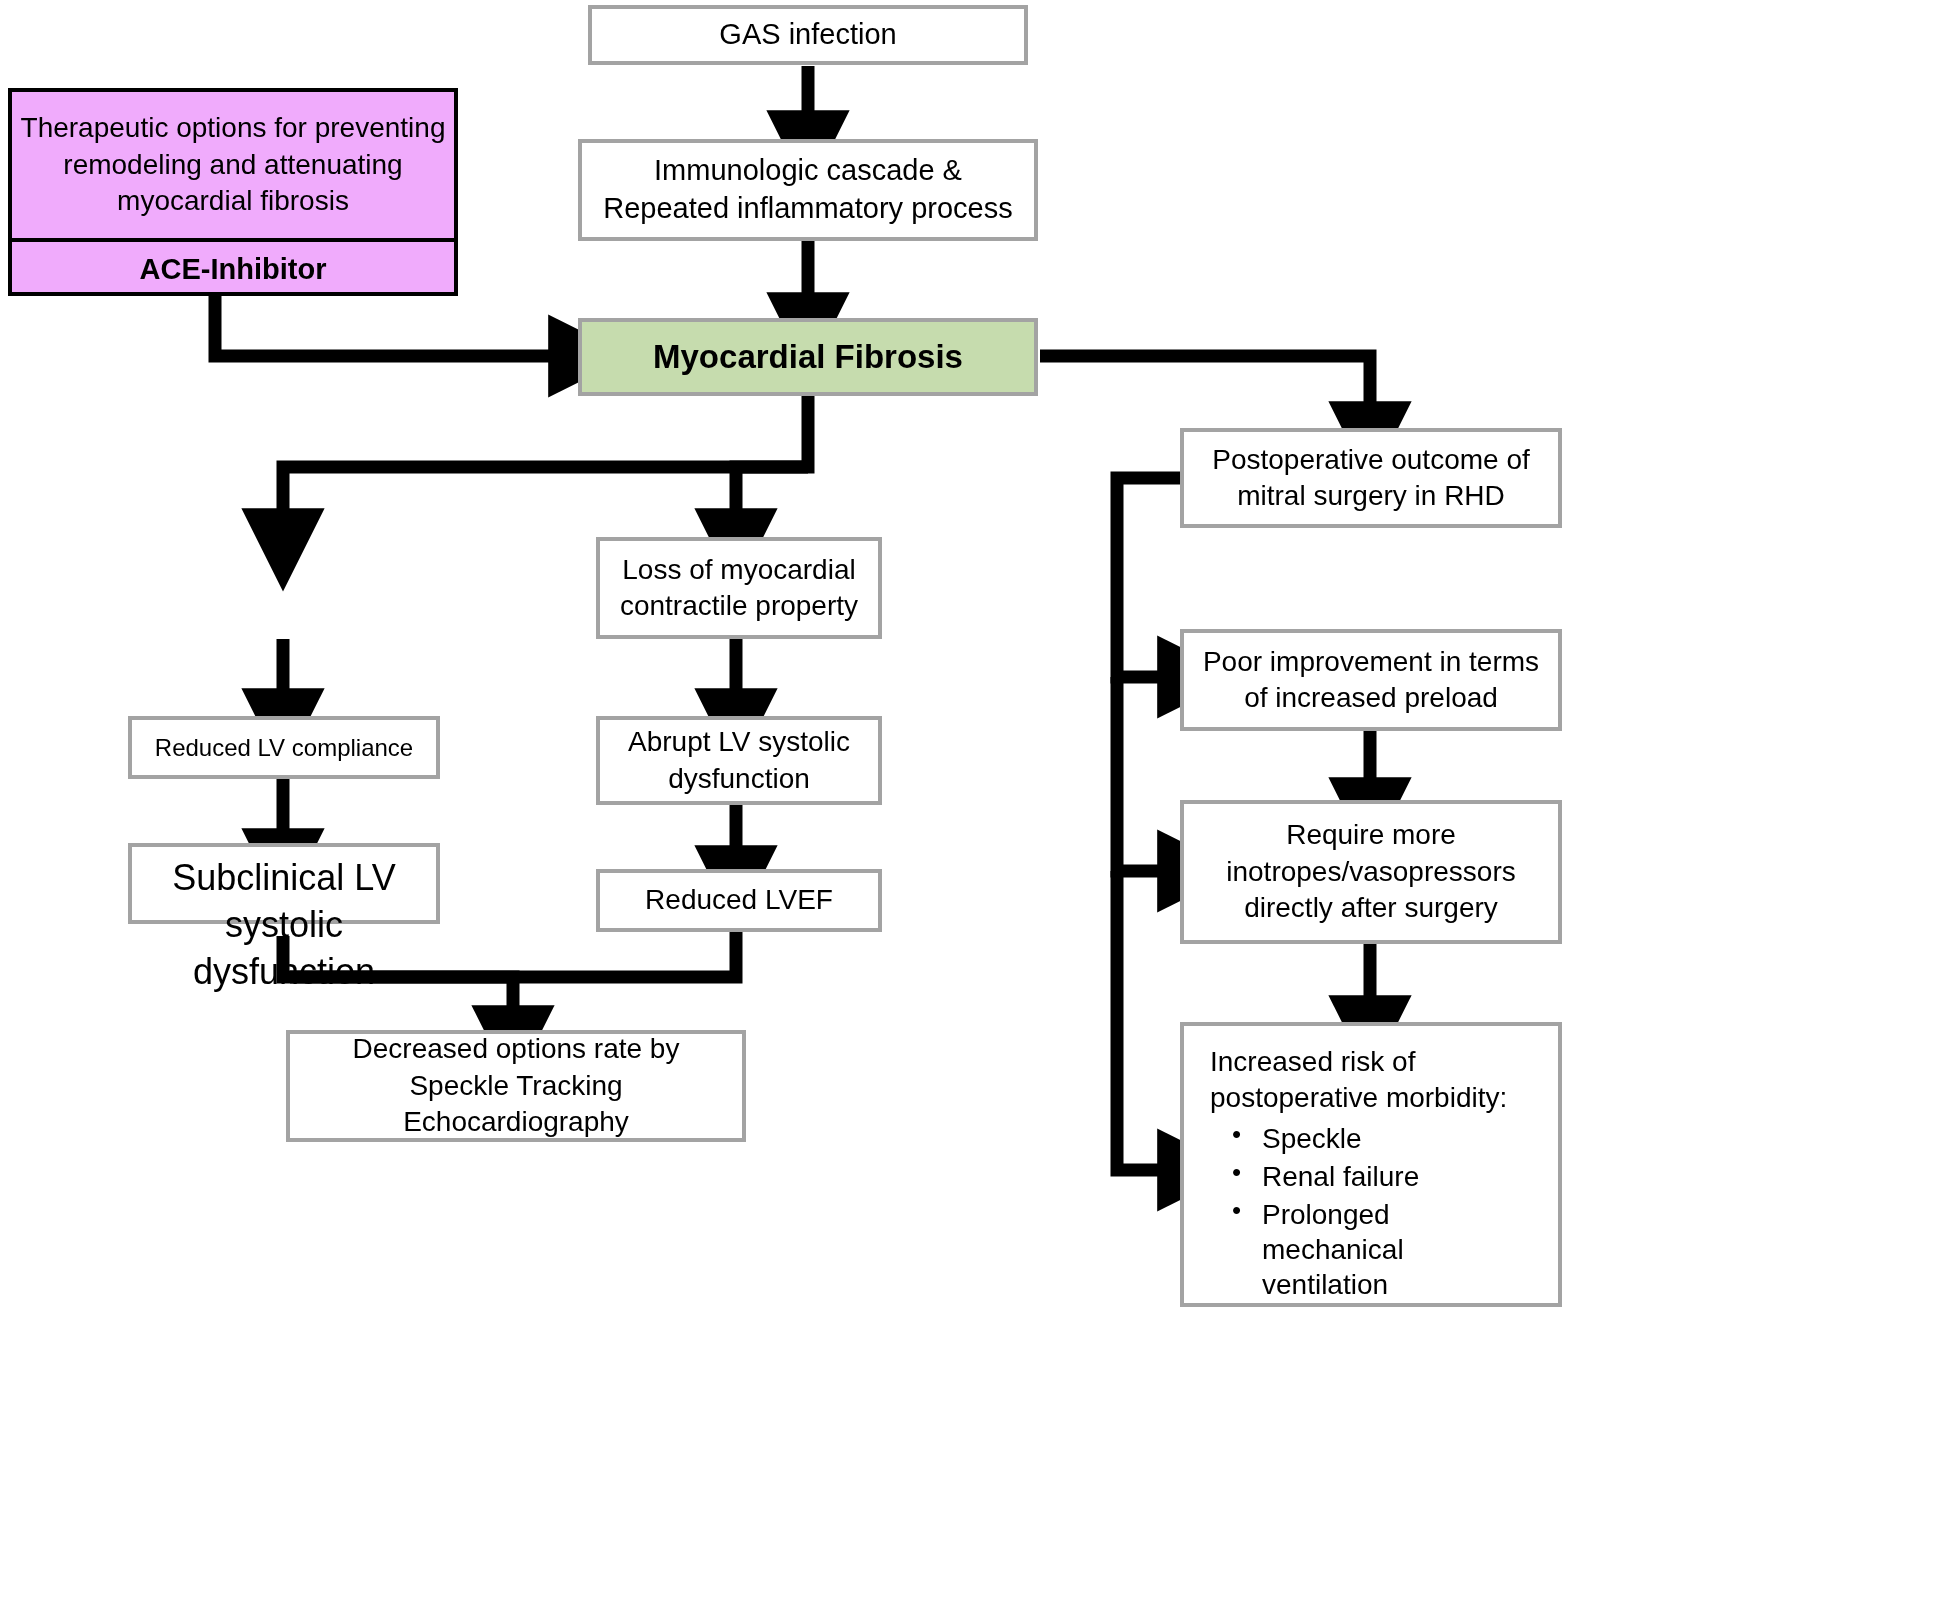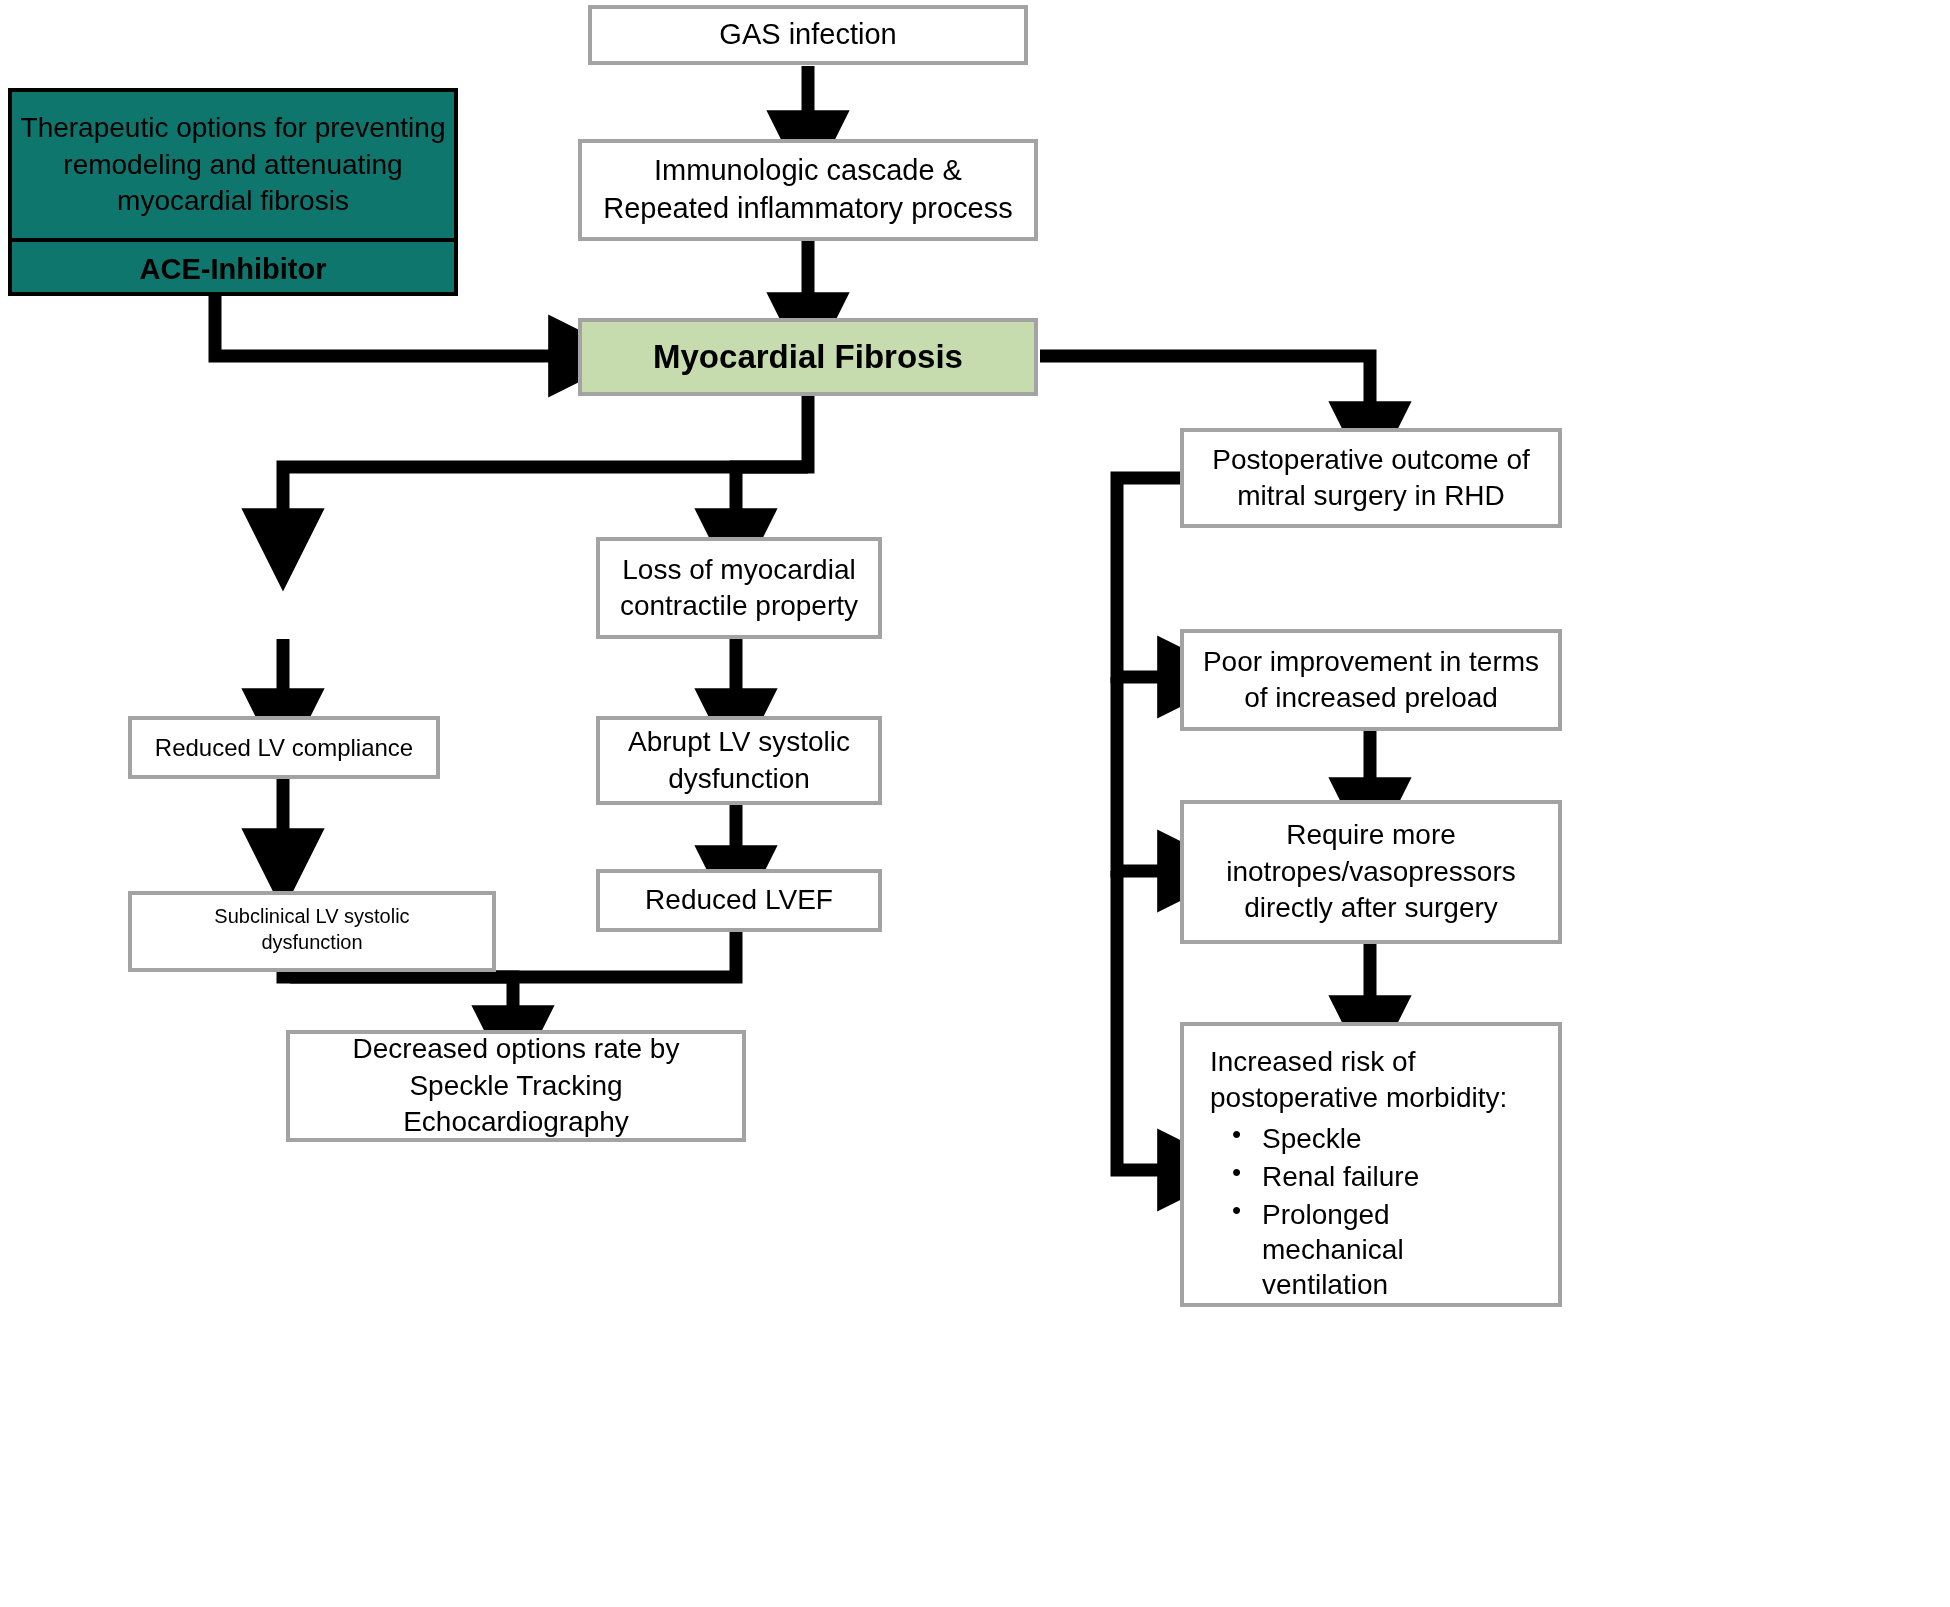--- a/index.html
+++ b/index.html
@@ -11,21 +11,21 @@
        display:flex;align-items:center;justify-content:center;text-align:center;
        line-height:1.30;z-index:5;}
   .box .txt{display:block;padding:0 10px;white-space:pre-line;}
   .green{background:#c6dcae;}
   .bold{font-weight:bold;}
   .bullets{display:block;text-align:left;width:100%;padding:0 26px;}
   .bullets .hdr{display:block;white-space:pre-line;margin-bottom:4px;}
   .bullets ul{margin:0;padding-left:52px;list-style:none;}
   .bullets li{position:relative;margin:3px 0;line-height:1.25;}
   .bullets li:before{content:"\2022";position:absolute;left:-30px;top:-1px;font-size:26px;line-height:1.15;}
-  .splitbox{position:absolute;box-sizing:border-box;border:4px solid #000;background:#0f766e;z-index:5;}
+  .splitbox{position:absolute;box-sizing:border-box;border:4px solid #000;background:#f0abfc;z-index:5;}
   .splitbox .seg{box-sizing:border-box;display:flex;align-items:center;justify-content:center;
        text-align:center;line-height:1.32;}
   .splitbox .seg.first{border-bottom:4px solid #000;}
 </style>
 </head>
 <body>
 
 <div id="stage">
 
   <svg class="lines" viewBox="0 0 1950 1607">
@@ -96,21 +96,21 @@
     <div class="seg" style="height:54px;font-size:29px;">
       <span class="txt bold">ACE-Inhibitor</span>
     </div>
   </div>
 
 
   <div class="box" style="left:128px;top:716px;width:312px;height:63px;font-size:24px;">
     <span class="txt">Reduced LV compliance</span>
   </div>
 
-  <div class="box" style="left:128px;top:891px;width:368px;height:81px;font-size:20px;align-items:flex-start;padding-top:8px;">
+  <div class="box" style="left:128px;top:843px;width:312px;height:81px;font-size:36px;align-items:flex-start;padding-top:8px;">
     <span class="txt">Subclinical LV systolic
 dysfunction</span>
   </div>
 
   <div class="box" style="left:596px;top:537px;width:286px;height:102px;font-size:28px;">
     <span class="txt">Loss of myocardial
 contractile property</span>
   </div>
 
   <div class="box" style="left:596px;top:716px;width:286px;height:89px;font-size:28px;">

